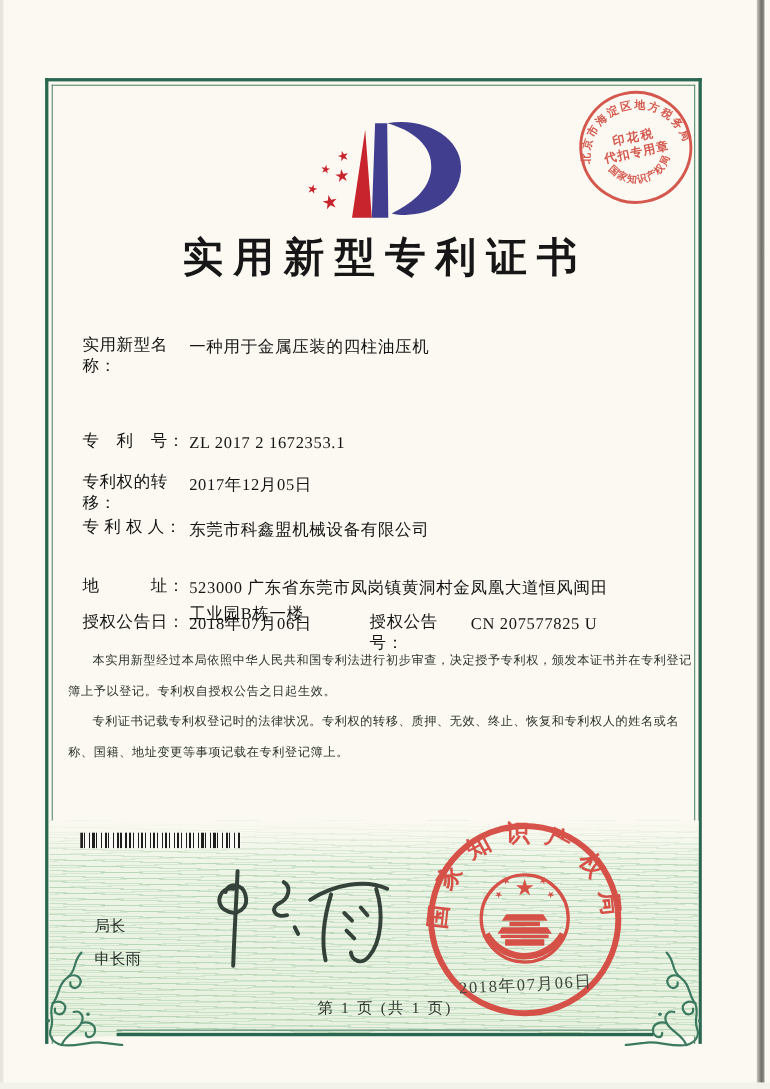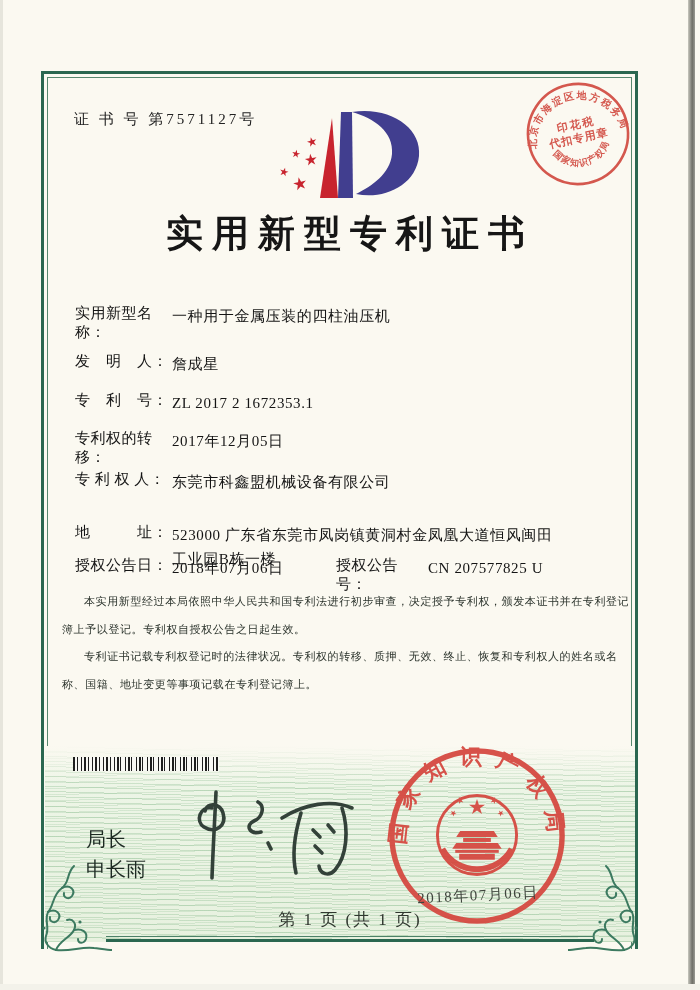--- a/index.html
+++ b/index.html
@@ -38,71 +38,67 @@
       repeating-linear-gradient(1.5deg, rgba(142,190,146,.38) 0 1px, rgba(142,190,146,0) 1px 5px),
       repeating-linear-gradient(-1.5deg, rgba(142,190,146,.25) 0 1px, rgba(142,190,146,0) 1px 6px),
       linear-gradient(#eef6e8,#e7f1df);}
   .green-zone::before{content:"";position:absolute;left:0;top:0;width:100%;height:40px;
     background:linear-gradient(#fbf9f1,rgba(251,249,241,0));}
 
   .barcode{position:absolute;left:73px;top:757px;width:146px;height:14px;
     background:repeating-linear-gradient(90deg,#1e1e1e 0 2px,#f8f8f4 2px 3.5px,#1e1e1e 3.5px 4.5px,
       #f8f8f4 4.5px 8px,#1e1e1e 8px 9px,#f8f8f4 9px 11px);}
 
-  .director-block{position:absolute;left:86px;top:826px;font-size:20px;color:#1d2a23;
-    font-family:Liberation Mono, monospace;line-height:30px;}
+  .director-block{position:absolute;left:86px;top:826px;font-size:14px;color:#1d2a23;
+    font-family:Liberation Sans, sans-serif;line-height:30px;}
   .signature{position:absolute;left:182px;top:786px;}
 
   .seal{position:absolute;left:383px;top:742px;opacity:.93;}
   .seal-date{position:absolute;left:398px;top:886px;width:160px;text-align:center;font-size:15px;
     letter-spacing:1.5px;color:#3f453d;transform:rotate(-3deg);}
 
   .stamp{position:absolute;left:522px;top:78px;transform:rotate(-12deg);opacity:.88;}
 
   .flourish{position:absolute;top:864px;}
   .flourish-left{left:40px;}
   .flourish-right{left:568px;transform:scaleX(-1);}
   .bottom-rule{position:absolute;left:106px;top:936px;width:488px;height:3px;
     border-top:1px solid #4c8168;border-bottom:none;background:transparent;}
   .bottom-rule::after{content:"";position:absolute;left:0;top:2px;width:100%;height:3px;background:#2a6750;}
 
   .footer{position:absolute;left:0;top:908px;width:700px;text-align:center;
-    font-size:17px;letter-spacing:2px;color:#30372f;}
+    font-size:14px;letter-spacing:2px;color:#30372f;}
 </style>
 </head>
 <body>
 
 <div id="paper">
 
   <div class="frame-outer"></div>
   <div class="frame-inner"></div>
 
-  <div class="cert-number">证 书 号 第7571127号</div>
 
   <svg class="logo" width="170" height="112" viewBox="0 0 170 112">
     <defs>
       <path id="star" d="M0,-10 L2.24,-3.09 L9.51,-3.09 L3.63,1.18 L5.88,8.09 L0,3.8 L-5.88,8.09 L-3.63,1.18 L-9.51,-3.09 L-2.24,-3.09 Z"></path>
     </defs>
     <polygon points="66,22 54,102 72,102" fill="#c8242e"></polygon>
     <polygon points="75,16 72,102 87,102 86,16" fill="#413e8f"></polygon>
     <path d="M86,16 C124,10 156,32 153,60 C150,90 117,104 90,98 C106,90 124,78 126,58 C128,36 108,22 86,16 Z" fill="#413e8f"></path>
     <use href="#star" transform="translate(46,46) scale(0.5) rotate(-15)" fill="#c8242e"></use>
     <use href="#star" transform="translate(30,58) scale(0.42) rotate(10)" fill="#c8242e"></use>
     <use href="#star" transform="translate(45,64) scale(0.62) rotate(-8)" fill="#c8242e"></use>
     <use href="#star" transform="translate(18,76) scale(0.45) rotate(14)" fill="#c8242e"></use>
     <use href="#star" transform="translate(34,88) scale(0.68) rotate(-12)" fill="#c8242e"></use>
   </svg>
 
   <div class="title">实用新型专利证书</div>
 
   <div class="field-row" style="top:304px">
     <span class="field-label">实用新型名称：</span><span class="field-value">一种用于金属压装的四柱油压机</span>
-  </div>
-  <div class="field-row" style="top:352px">
-    <span class="field-label">发　明　人：</span><span class="field-value">詹成星</span>
   </div>
   <div class="field-row" style="top:391px">
     <span class="field-label">专　利　号：</span><span class="field-value">ZL 2017 2 1672353.1</span>
   </div>
   <div class="field-row" style="top:429px">
     <span class="field-label">专利权的转移：</span><span class="field-value">2017年12月05日</span>
   </div>
   <div class="field-row" style="top:470px">
     <span class="field-label">专 利 权 人：</span><span class="field-value">东莞市科鑫盟机械设备有限公司</span>
   </div>

